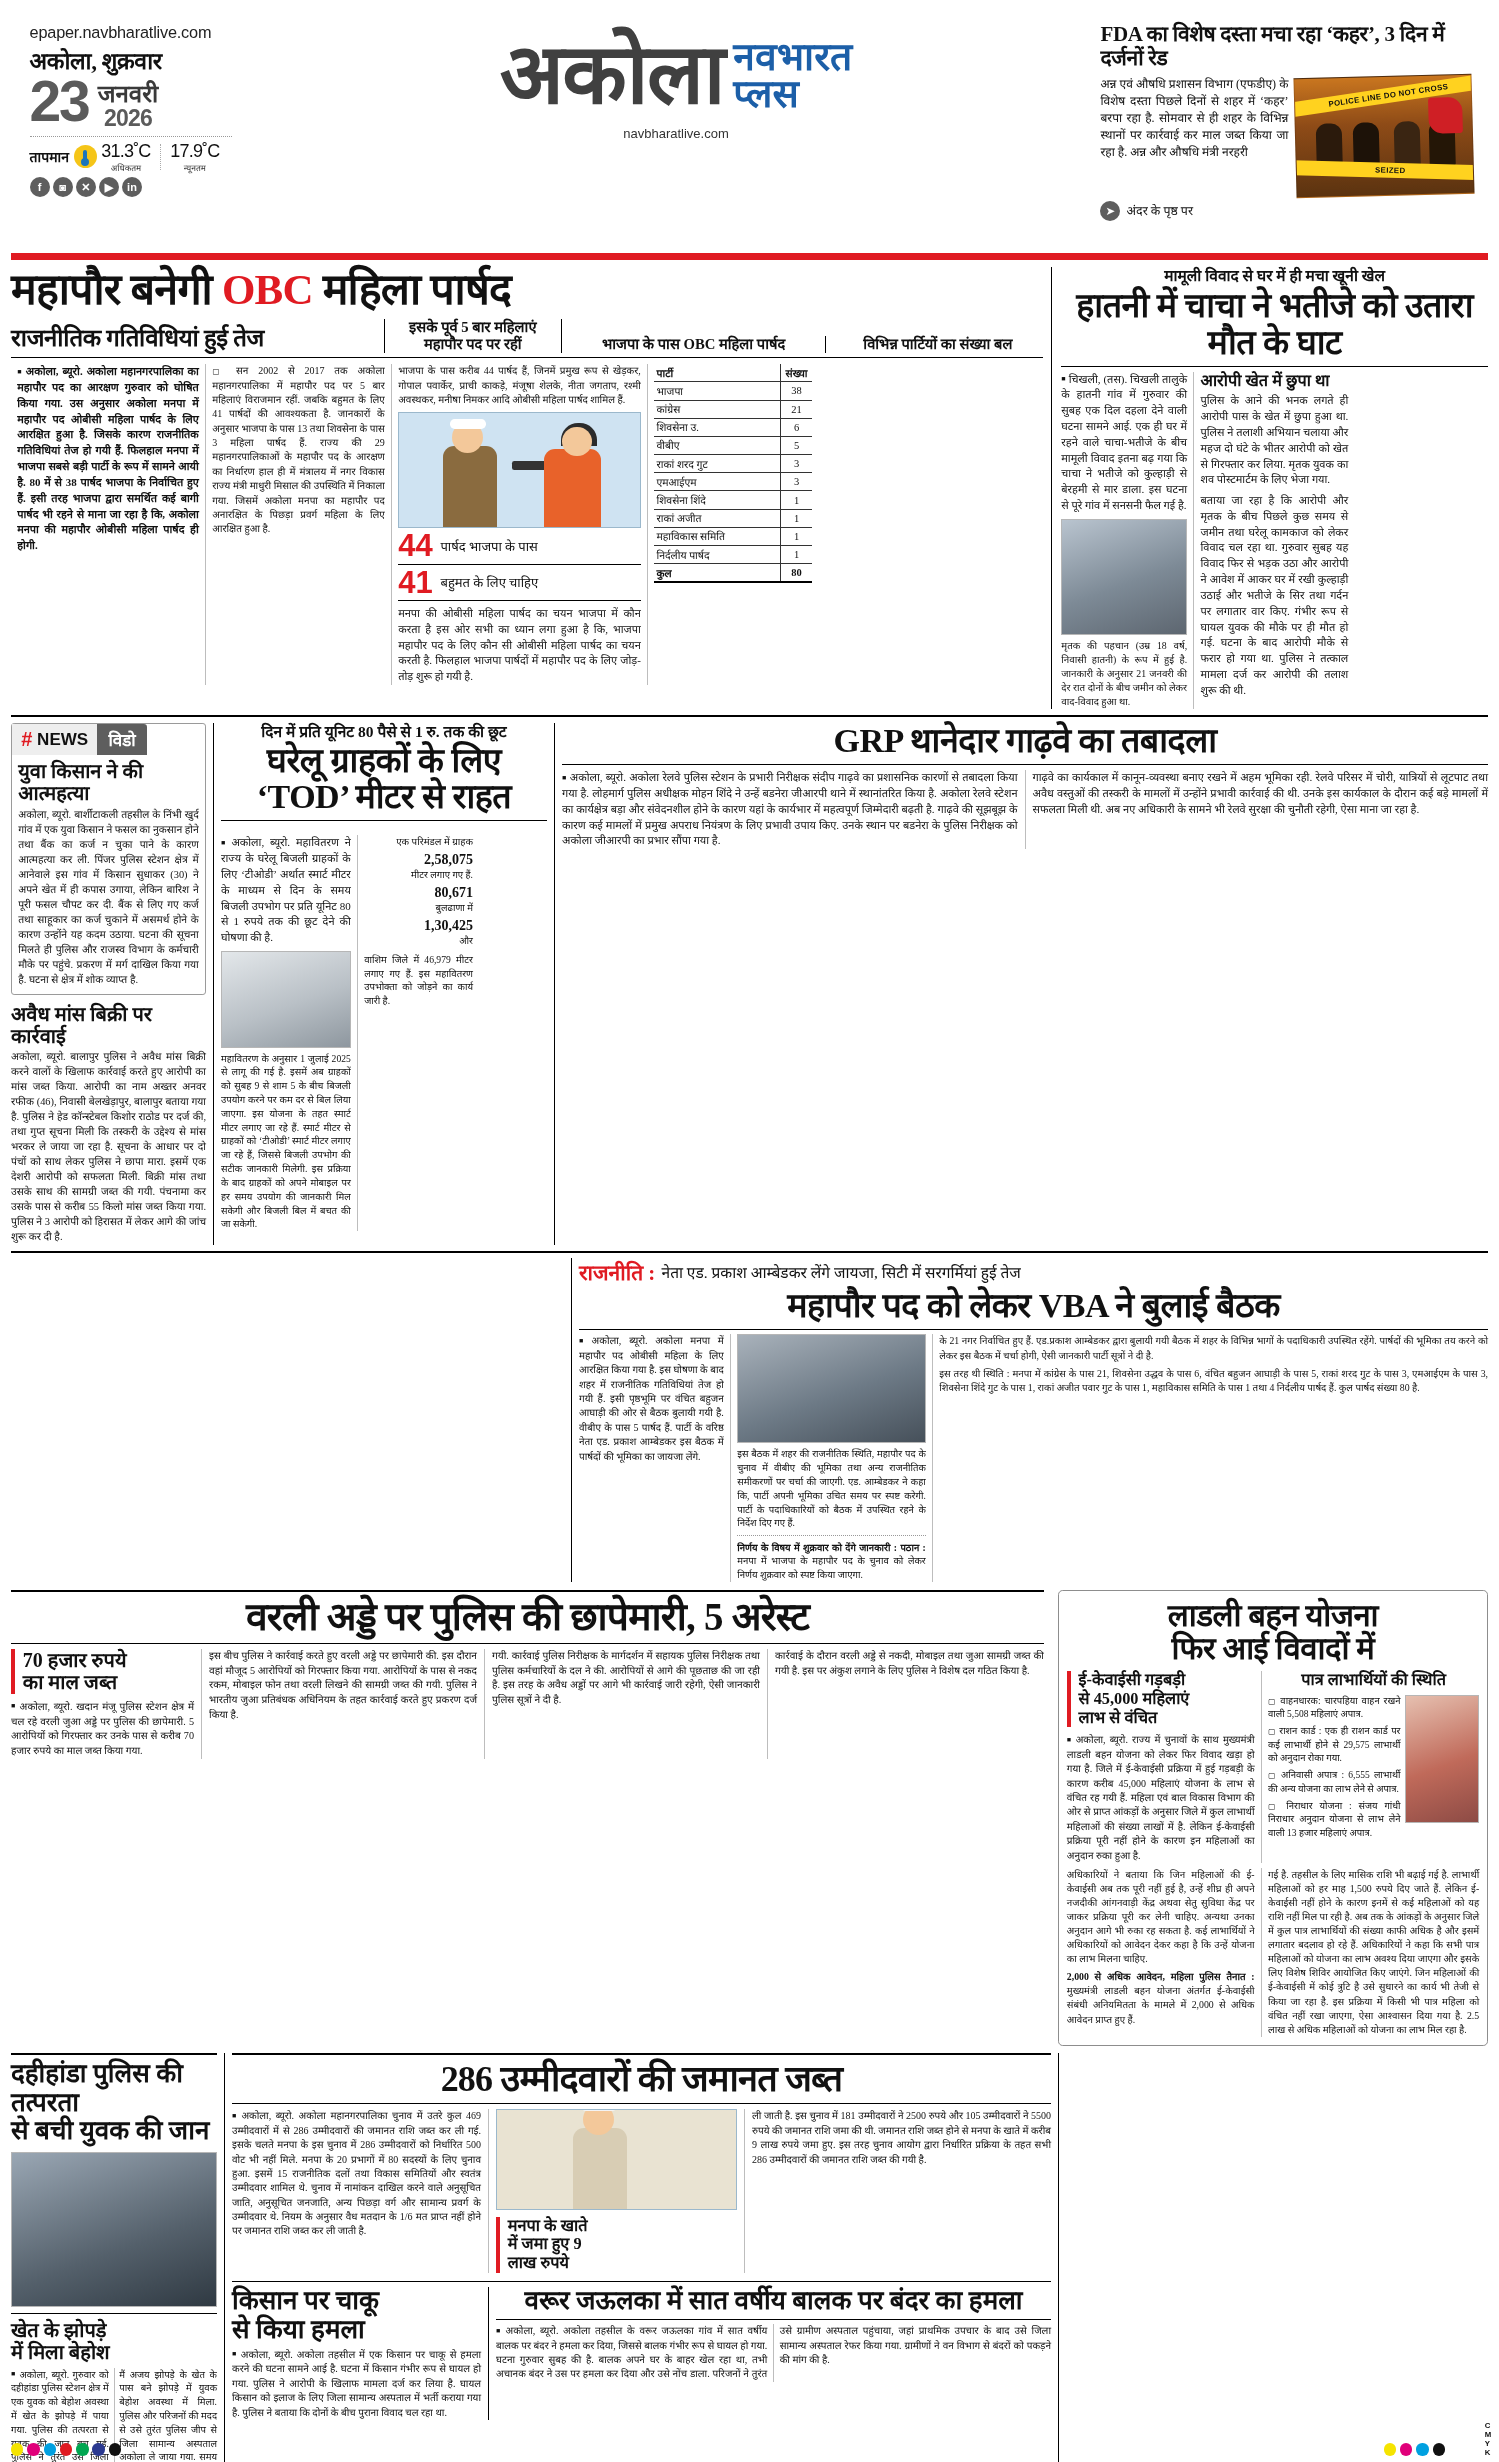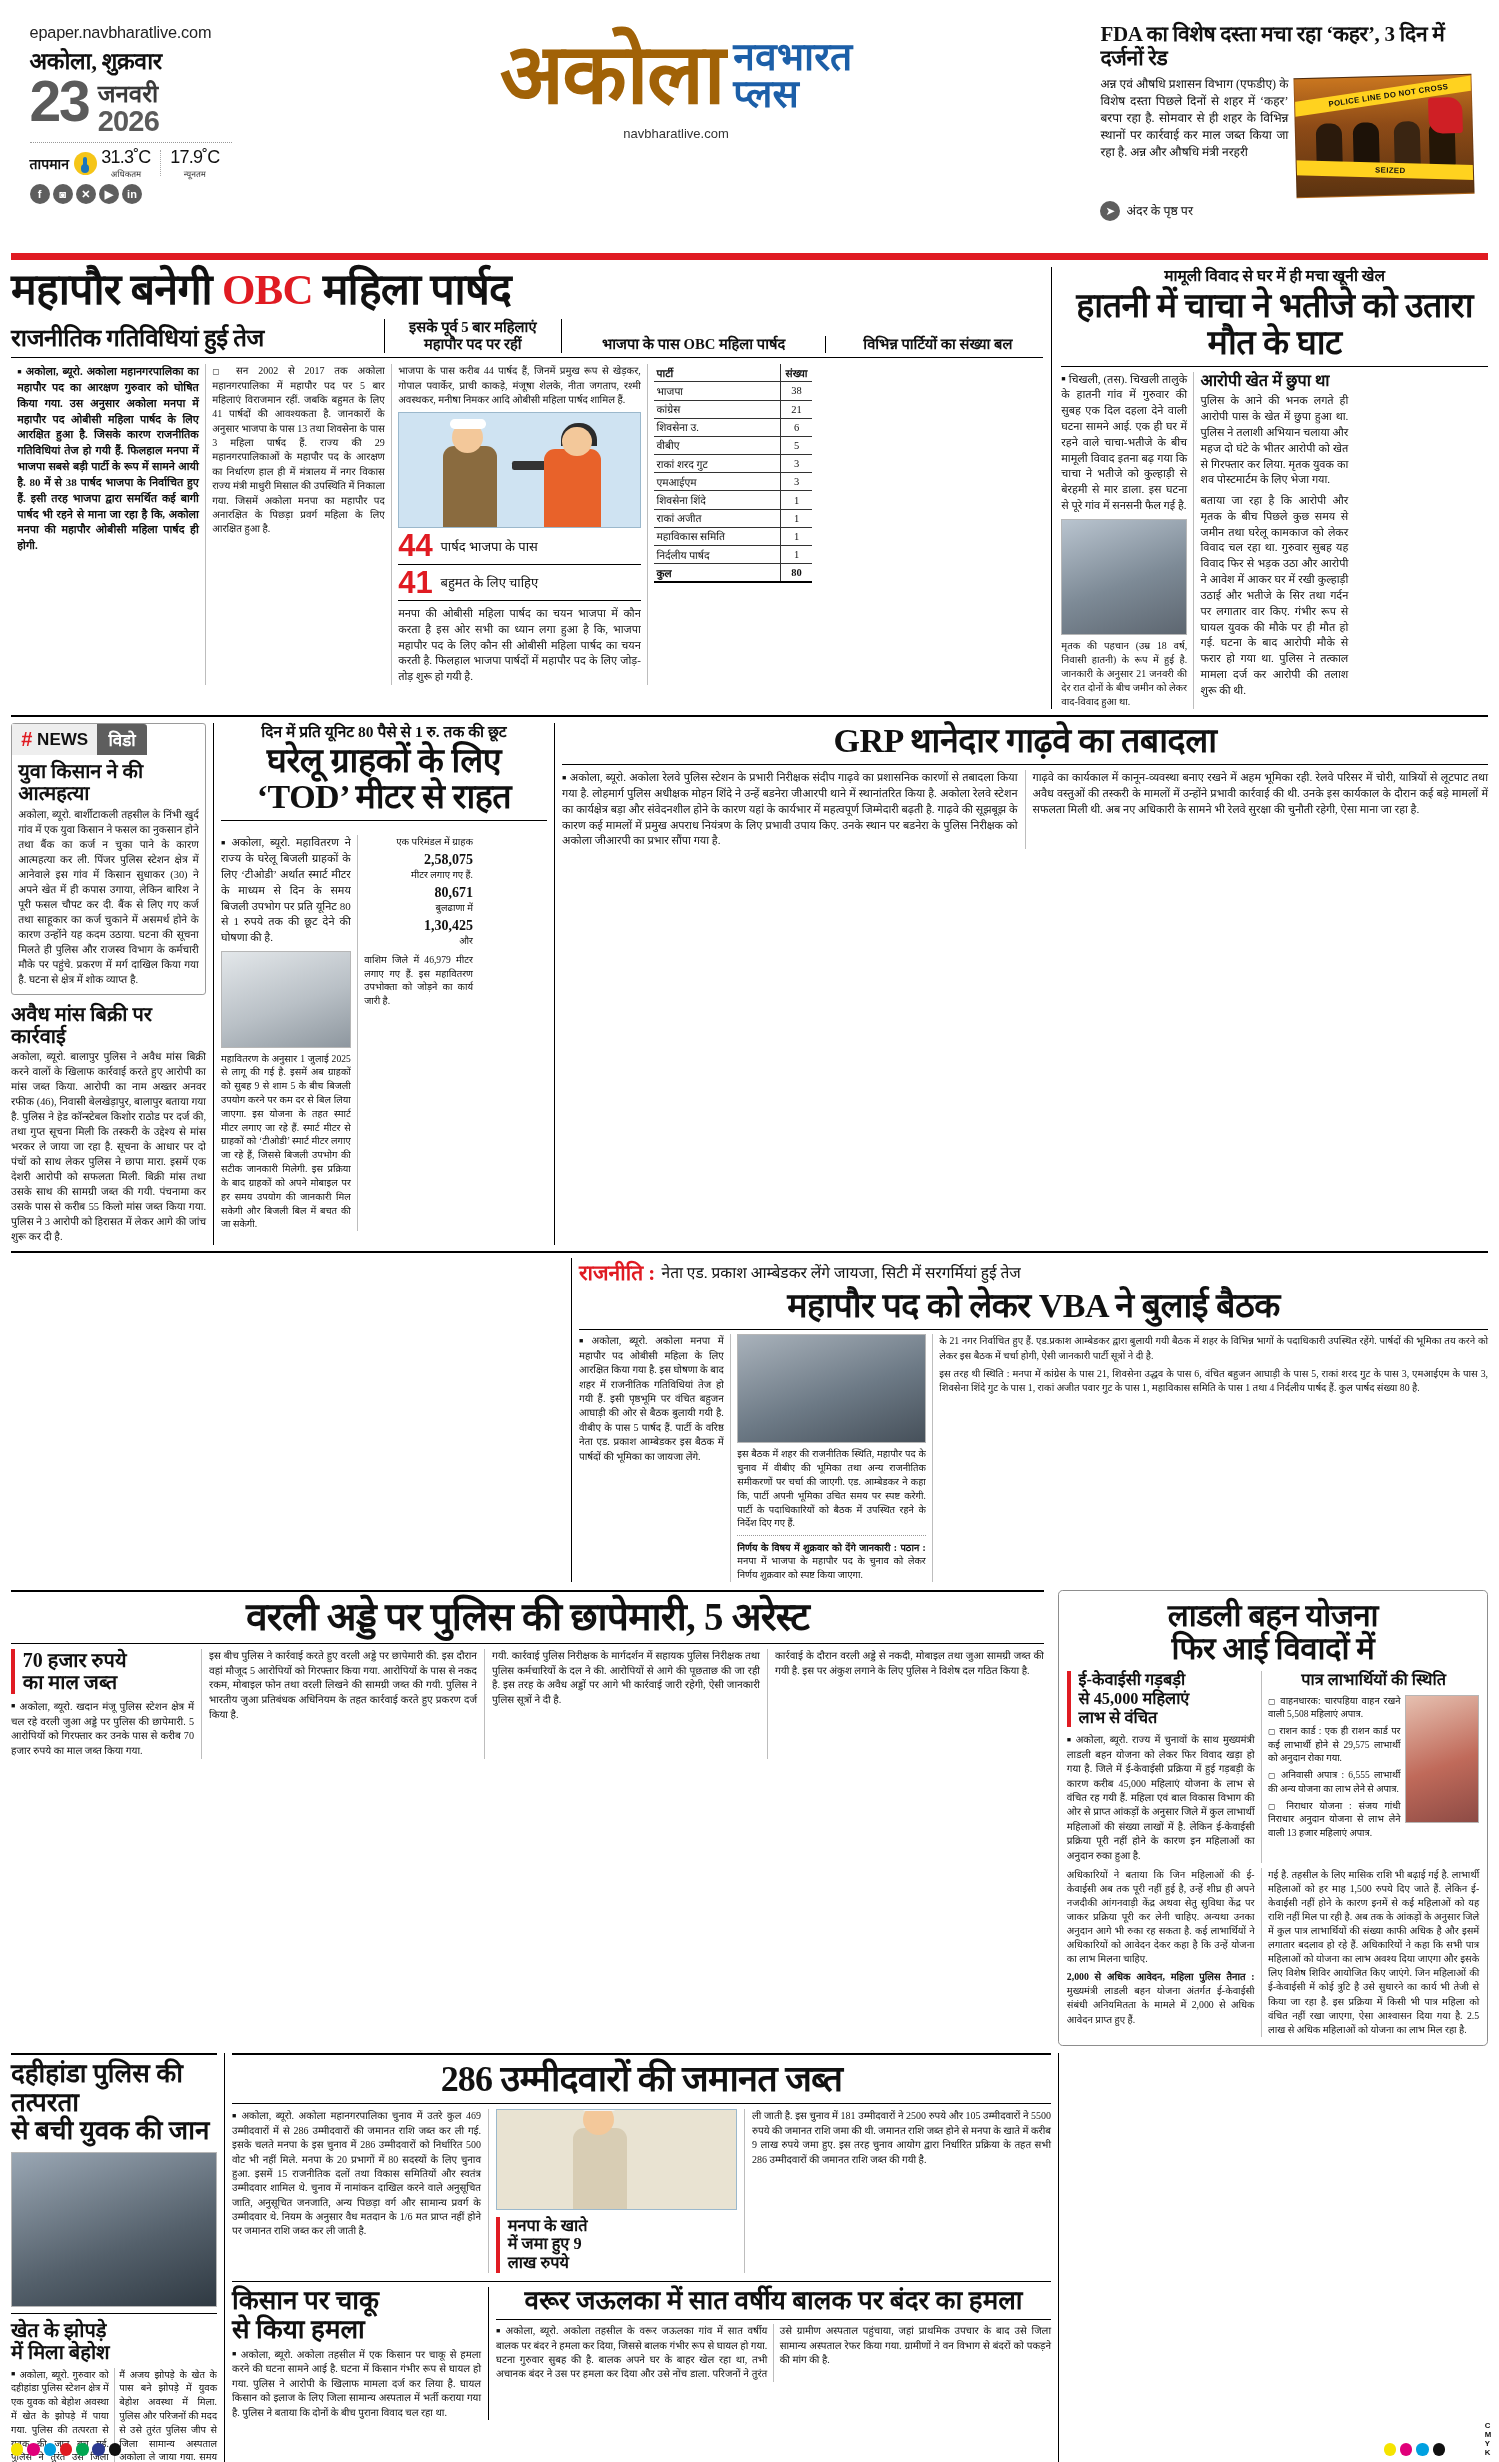--- a/index.html
+++ b/index.html
@@ -26,21 +26,21 @@
     padding: 23px 18.6px 0 18.6px;
     height: 248px;
   }
   .mh-left { width: 233px; flex: 0 0 233px; padding-left: 11px; }
   .mh-url { font-family: "Liberation Sans", sans-serif; font-size: 16.3px; color: #222; letter-spacing: -0.2px; }
   .mh-city { font-size: 23px; font-weight: bold; margin-top: 1.6px; letter-spacing: -0.4px; }
   .mh-daterow { display: flex; align-items: flex-start; margin-top: 1.6px; }
   .mh-day { font-family: "Liberation Sans", sans-serif; font-size: 57px; font-weight: bold; color: #5b5b5b; line-height: .85; letter-spacing: -2.3px; }
   .mh-monthyear { margin-left: 9.3px; margin-top: 4.7px; }
   .mh-month { font-size: 24px; font-weight: bold; color: #3a3a3a; line-height: 1; }
-  .mh-year { font-family: "Liberation Sans", sans-serif; font-size: 29px; font-weight: bold; color: #5b5b5b; line-height: 1.1; letter-spacing: -0.8px; }
+  .mh-year { font-family: "Liberation Sans", sans-serif; font-size: 23px; font-weight: bold; color: #5b5b5b; line-height: 1.1; letter-spacing: -0.8px; text-align: center; }
   .mh-dots { border-top: 1.6px dotted #999; margin: 4.7px 0 3.9px 0; width: 202px; }
   .mh-temp { display: flex; align-items: center; gap: 4.7px; }
   .mh-temp-label { font-size: 14px; font-weight: bold; }
   .thermo {
     width: 23px; height: 23px; border-radius: 50%;
     background: #f5c518; display: flex; align-items: center; justify-content: center;
   }
   .thermo i { display:block; width: 3.9px; height: 13px; background: #1b75bb; border-radius: 2.3px; position: relative; }
   .thermo i:after { content:""; position:absolute; left:-2.3px; bottom:-3.1px; width:8.5px; height:8.5px; background:#1b75bb; border-radius:50%; }
   .temp-block { text-align: center; font-family: "Liberation Sans", sans-serif; }
@@ -50,21 +50,21 @@
   .socials { display: flex; gap: 3.1px; margin-top: 4.7px; }
   .soc {
     width: 20px; height: 20px; border-radius: 50%; background: #5e5e5e; color: #fff;
     font-family: "Liberation Sans", sans-serif; font-size: 11px; font-weight: bold;
     display: flex; align-items: center; justify-content: center;
   }
 
   .mh-center { flex: 1; text-align: center; padding-top: 12.4px; }
   .logo-wrap { display: inline-flex; align-items: center; justify-content: center; }
   .logo-main {
-    font-size: 84px; font-weight: bold; color: #a16207; line-height: .95;
+    font-size: 84px; font-weight: bold; color: #404040; line-height: .95;
     letter-spacing: -1.6px;
   }
   .logo-sub { margin-left: 9.3px; text-align: left; line-height: .95; }
   .logo-sub .l1 { font-size: 39px; font-weight: bold; color: #1c5fa8; }
   .logo-sub .l2 { font-size: 39px; font-weight: bold; color: #1c5fa8; }
   .mh-webline { margin-top: 11px; font-family:"Liberation Sans",sans-serif; font-size: 13px; color:#333; }
 
   .mh-right { width: 380px; flex: 0 0 380px; padding-right: 7.8px; }
   .fda-head { font-size: 21px; font-weight: bold; line-height: 1.12; letter-spacing:-0.3px; }
   .fda-body { display: flex; margin-top: 6.2px; gap: 6.2px; }

